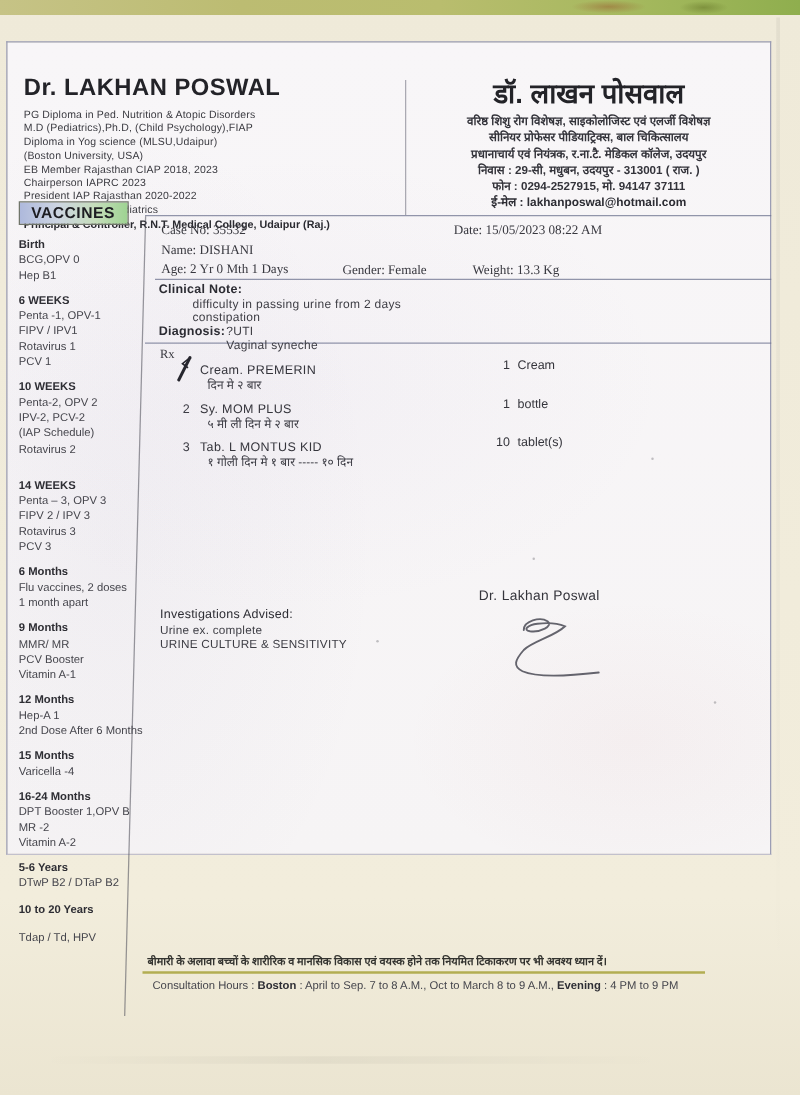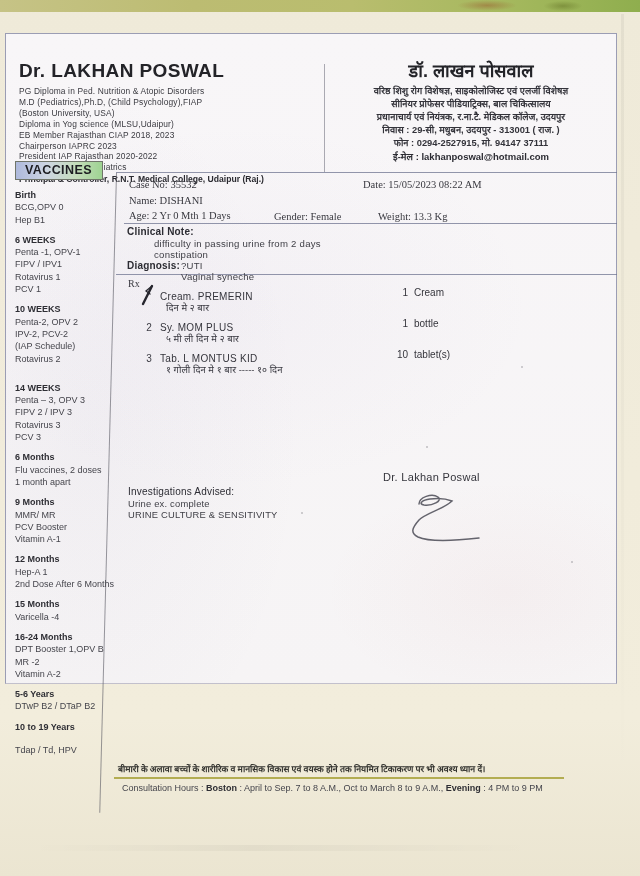--- a/index.html
+++ b/index.html
@@ -37,21 +37,21 @@
   }
   .abs { position:absolute; }
 
   
   .hdr-left { left:13px; top:26px; width:300px; }
   .doc-name-en { font-size:19px; font-weight:bold; color:#232328; letter-spacing:.4px; margin-bottom:4px; }
   .cred { font-size:8.4px; line-height:10.9px; color:#3a3a40; letter-spacing:.15px; }
   .cred-bold { font-size:8.6px; line-height:11px; font-weight:bold; color:#2a2a30; margin-top:1px; }
   .hdr-divider { left:318px; top:30px; width:1px; height:108px; background:#6a6a78; opacity:.55; }
   .hdr-right { left:320px; top:24px; width:290px; text-align:center; }
-  .doc-name-hi { font-size:18px; font-weight:bold; color:#232328; margin-bottom:3px; }
+  .doc-name-hi { font-size:22px; font-weight:bold; color:#232328; margin-bottom:3px; }
   .cred-hi { font-size:9.3px; line-height:13px; font-weight:bold; color:#33333a; }
   .email-hi { font-size:9.5px; line-height:14px; font-weight:bold; color:#2c2c33; }
 
   
   .rule { position:absolute; height:1px; background:#6f7490; opacity:.75; }
   .rule-a { left:110px; top:138px; width:501px; }
   .rule-b { left:118px; top:189px; width:493px; }
   .rule-c { left:110px; top:240px; width:501px; }
   .v-divider { left:110px; top:139px; width:1px; height:640px; background:#55555f; opacity:.6;
     transform:rotate(1.5deg); transform-origin:top center; }
@@ -129,22 +129,22 @@
 </div>
 <div class="crease-right"></div>
 <div class="streak-bottom"></div>
 
 <div class="paper">
 
   <div class="abs hdr-left">
     <div class="doc-name-en">Dr. LAKHAN POSWAL</div>
     <div class="cred">PG Diploma in Ped. Nutrition &amp; Atopic Disorders</div>
     <div class="cred">M.D (Pediatrics),Ph.D, (Child Psychology),FIAP</div>
+    <div class="cred">Diploma in Yog science (MLSU,Udaipur)</div>
     <div class="cred">(Boston University, USA)</div>
-    <div class="cred">Diploma in Yog science (MLSU,Udaipur)</div>
     <div class="cred">EB Member Rajasthan CIAP 2018, 2023</div>
     <div class="cred">Chairperson IAPRC 2023</div>
     <div class="cred">President IAP Rajasthan 2020-2022</div>
     <div class="cred">Senior Professor, Pediatrics</div>
     <div class="cred-bold">Principal &amp; Controller, R.N.T. Medical College, Udaipur (Raj.)</div>
   </div>
 
   <div class="abs hdr-divider"></div>
 
   <div class="abs hdr-right">
@@ -215,21 +215,21 @@
         <div class="vax-age">16-24 Months</div>
         <div class="vax-item">DPT Booster 1,OPV B</div>
         <div class="vax-item">MR -2</div>
         <div class="vax-item">Vitamin A-2</div>
       </div>
       <div class="vax-group">
         <div class="vax-age">5-6 Years</div>
         <div class="vax-item">DTwP B2 / DTaP B2</div>
       </div>
       <div class="vax-group">
-        <div class="vax-age">10 to 19 Years</div>
+        <div class="vax-age">10 to 20 Years</div>
         <div class="vax-item extra-top">Tdap / Td, HPV</div>
       </div>
     </div>
   </div>
 
   <div class="abs serif case-txt pos-caseno">Case No: 35532</div>
   <div class="abs serif case-txt pos-date">Date: 15/05/2023 08:22 AM</div>
   <div class="abs serif case-txt pos-name">Name: DISHANI</div>
   <div class="abs serif case-txt pos-age">Age: 2 Yr 0 Mth 1 Days</div>
   <div class="abs serif case-txt pos-gender">Gender: Female</div>

